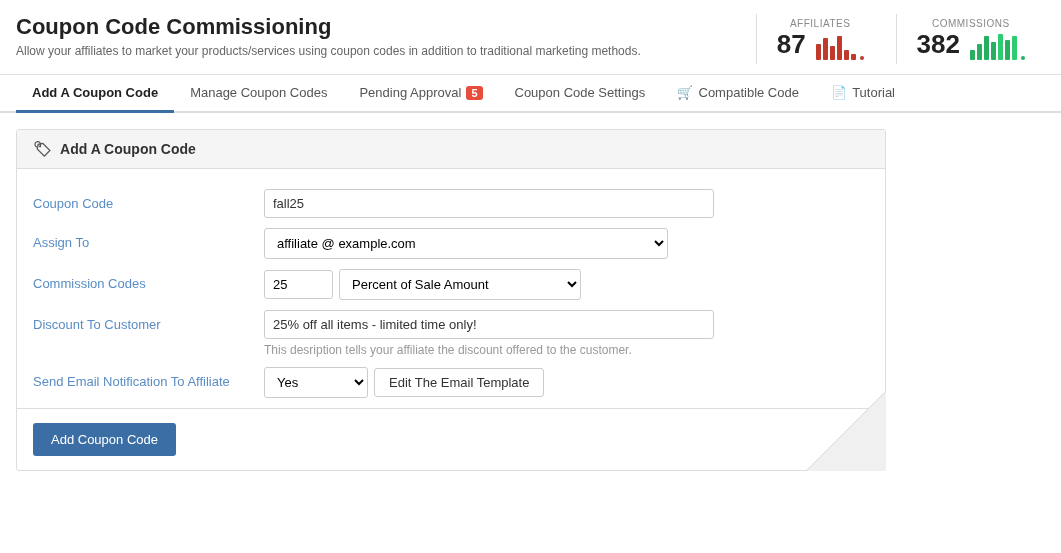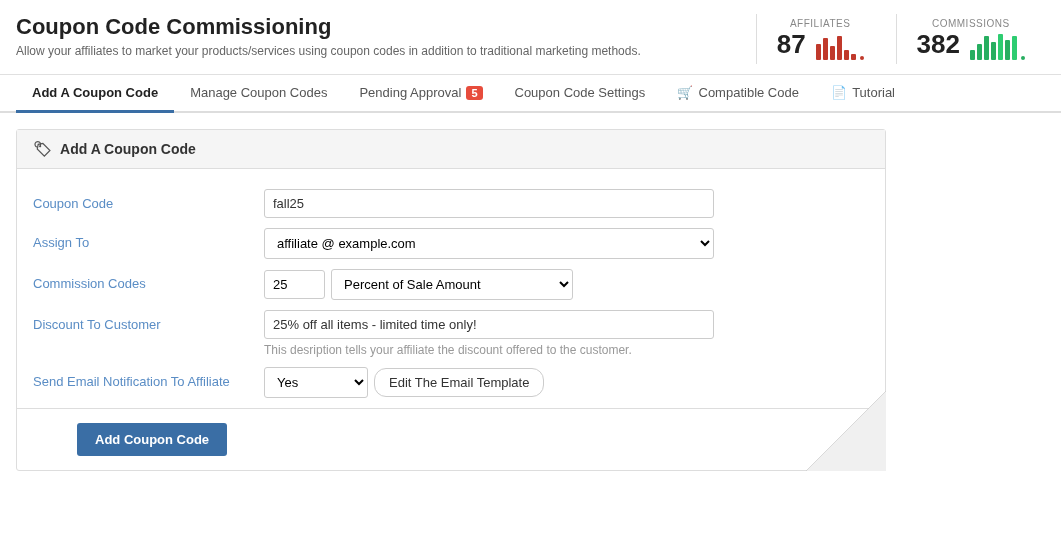--- a/index.html
+++ b/index.html
@@ -153,21 +153,21 @@
       width: 100%;
       max-width: 450px;
       padding: 6px 8px;
       border: 1px solid #ccc;
       border-radius: 3px;
       font-size: 13px;
       color: #333;
     }
 
     .form-input-short {
-      width: 61px;
+      width: 69px;
       padding: 6px 8px;
       border: 1px solid #ccc;
       border-radius: 3px;
       font-size: 13px;
     }
     .inline-row {
       display: flex;
       align-items: center;
       gap: 6px;
     }
@@ -195,29 +195,28 @@
       margin-top: 10px;
     }
     .btn-primary {
       background: #3a6ea5;
       color: #fff;
       border: none;
       border-radius: 3px;
       padding: 9px 18px;
       font-size: 13px;
       cursor: pointer;
-      font-weight: bold;
-      margin-left: 44px;
+      font-weight: normal;
     }
 
     .btn-secondary {
       background: #fff;
       color: #333;
       border: 1px solid #ccc;
-      border-radius: 12px;
+      border-radius: 3px;
       padding: 6px 14px;
       font-size: 13px;
       cursor: pointer;
     }
 
     
     .page-curl-container {
       position: relative;
       max-width: 870px;
     }
@@ -338,21 +337,21 @@
         <div class="form-row">
           <div class="form-label">Coupon Code</div>
           <div class="form-control-wrap">
             <input type="text" class="form-input" value="fall25" style="">
           </div>
         </div>
 
         <div class="form-row">
           <div class="form-label">Assign To</div>
           <div class="form-control-wrap">
-            <select class="form-select" style="width:450px;">
+            <select class="form-select" style="width:404px;">
               <option>affiliate @ example.com</option>
             </select>
           </div>
         </div>
 
         <div class="form-row">
           <div class="form-label">Commission Codes</div>
           <div class="form-control-wrap">
             <div class="inline-row">
               <input type="text" class="form-input-short" value="25" style="">

